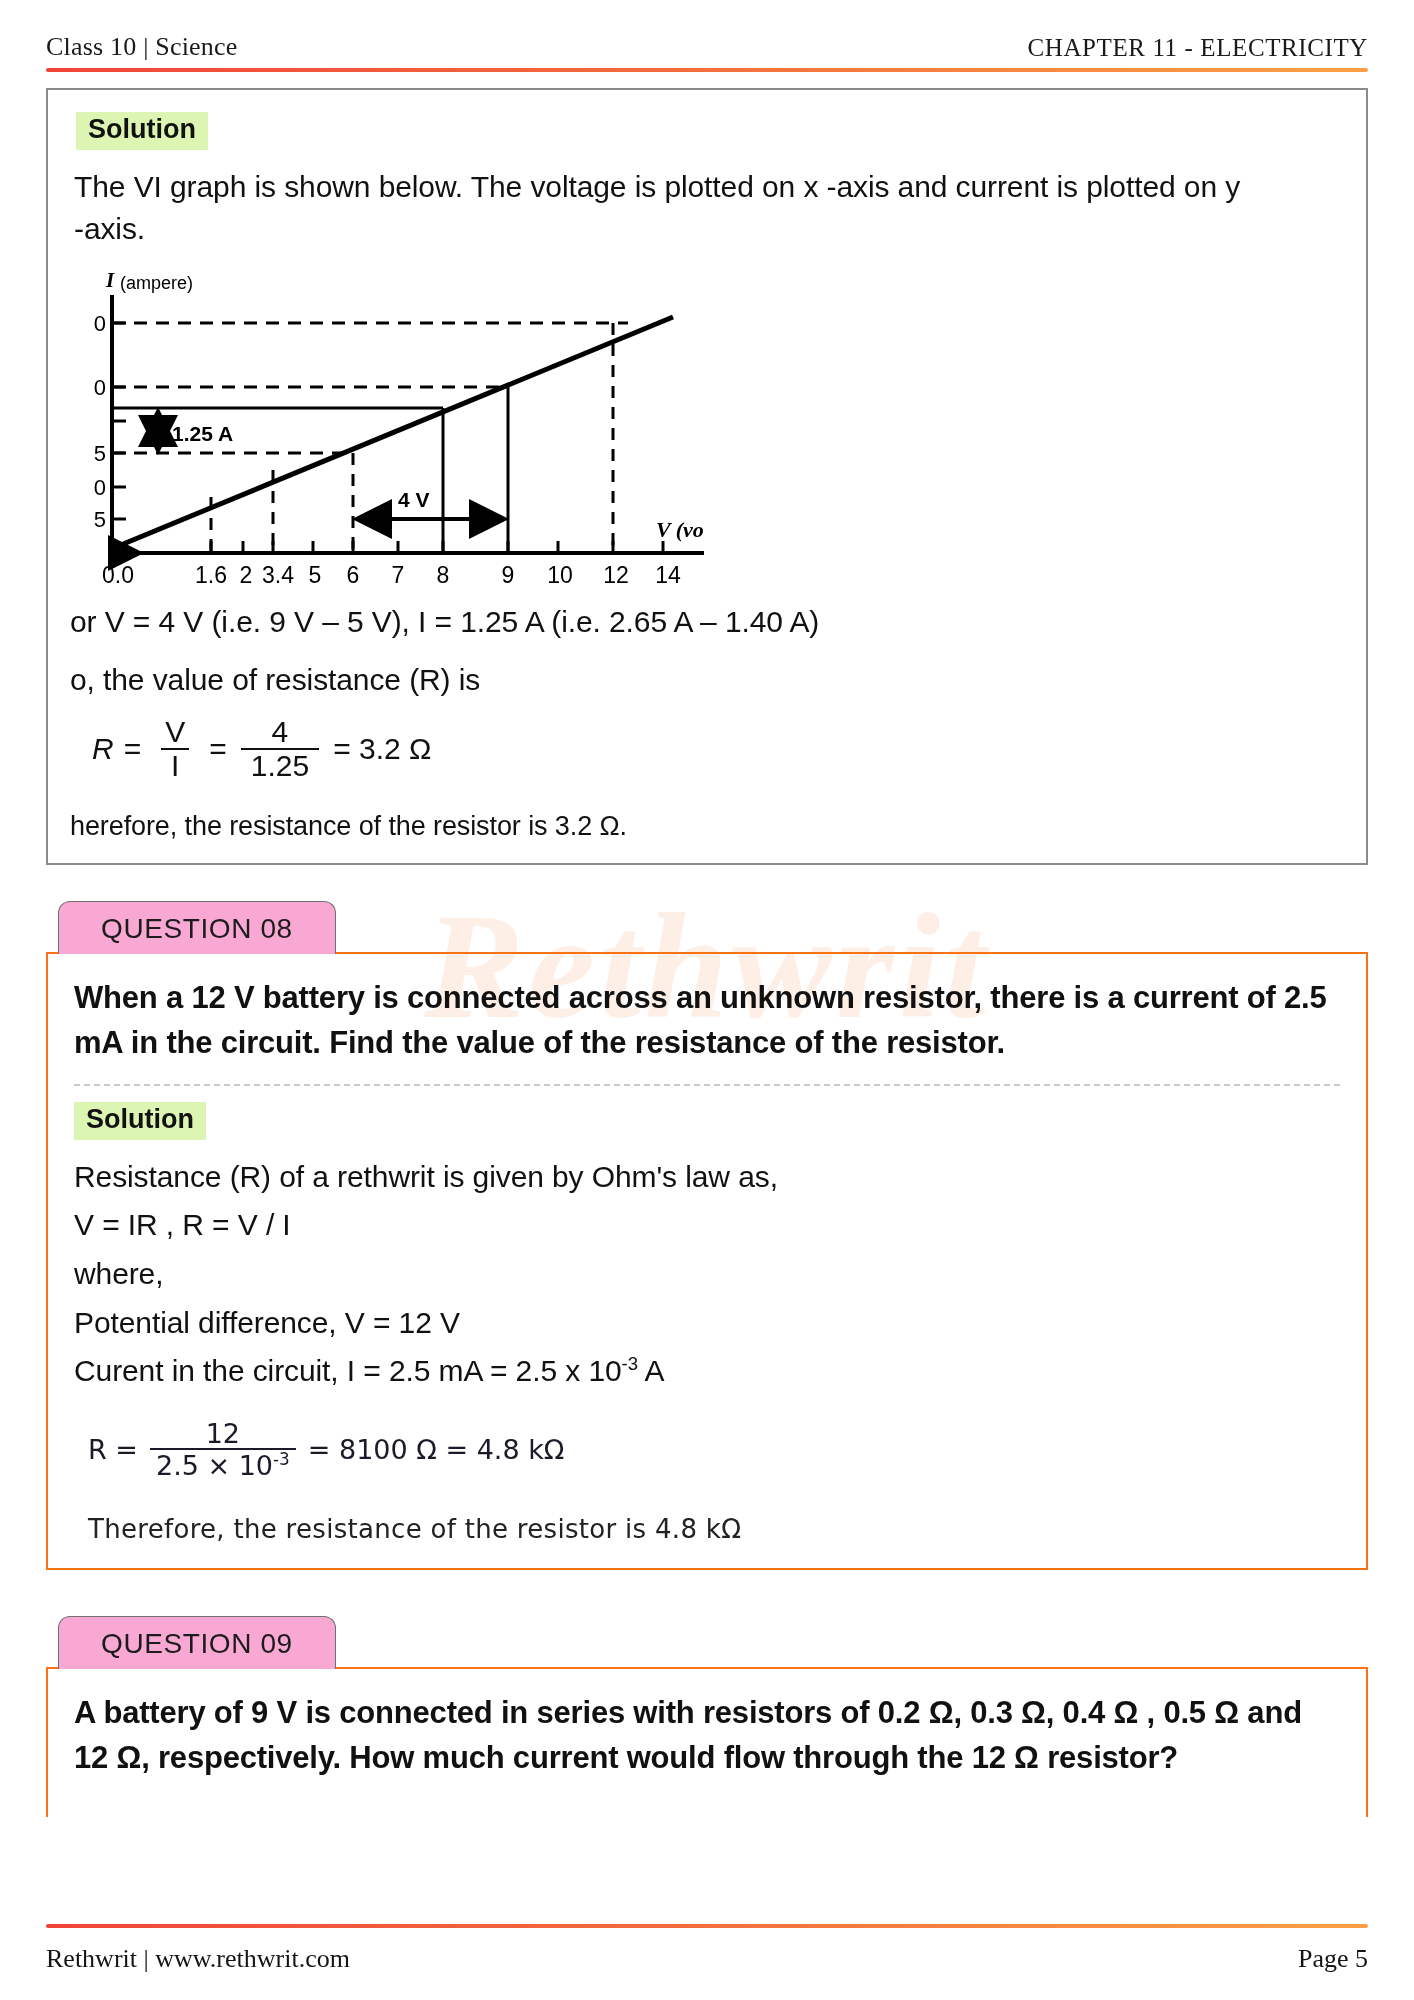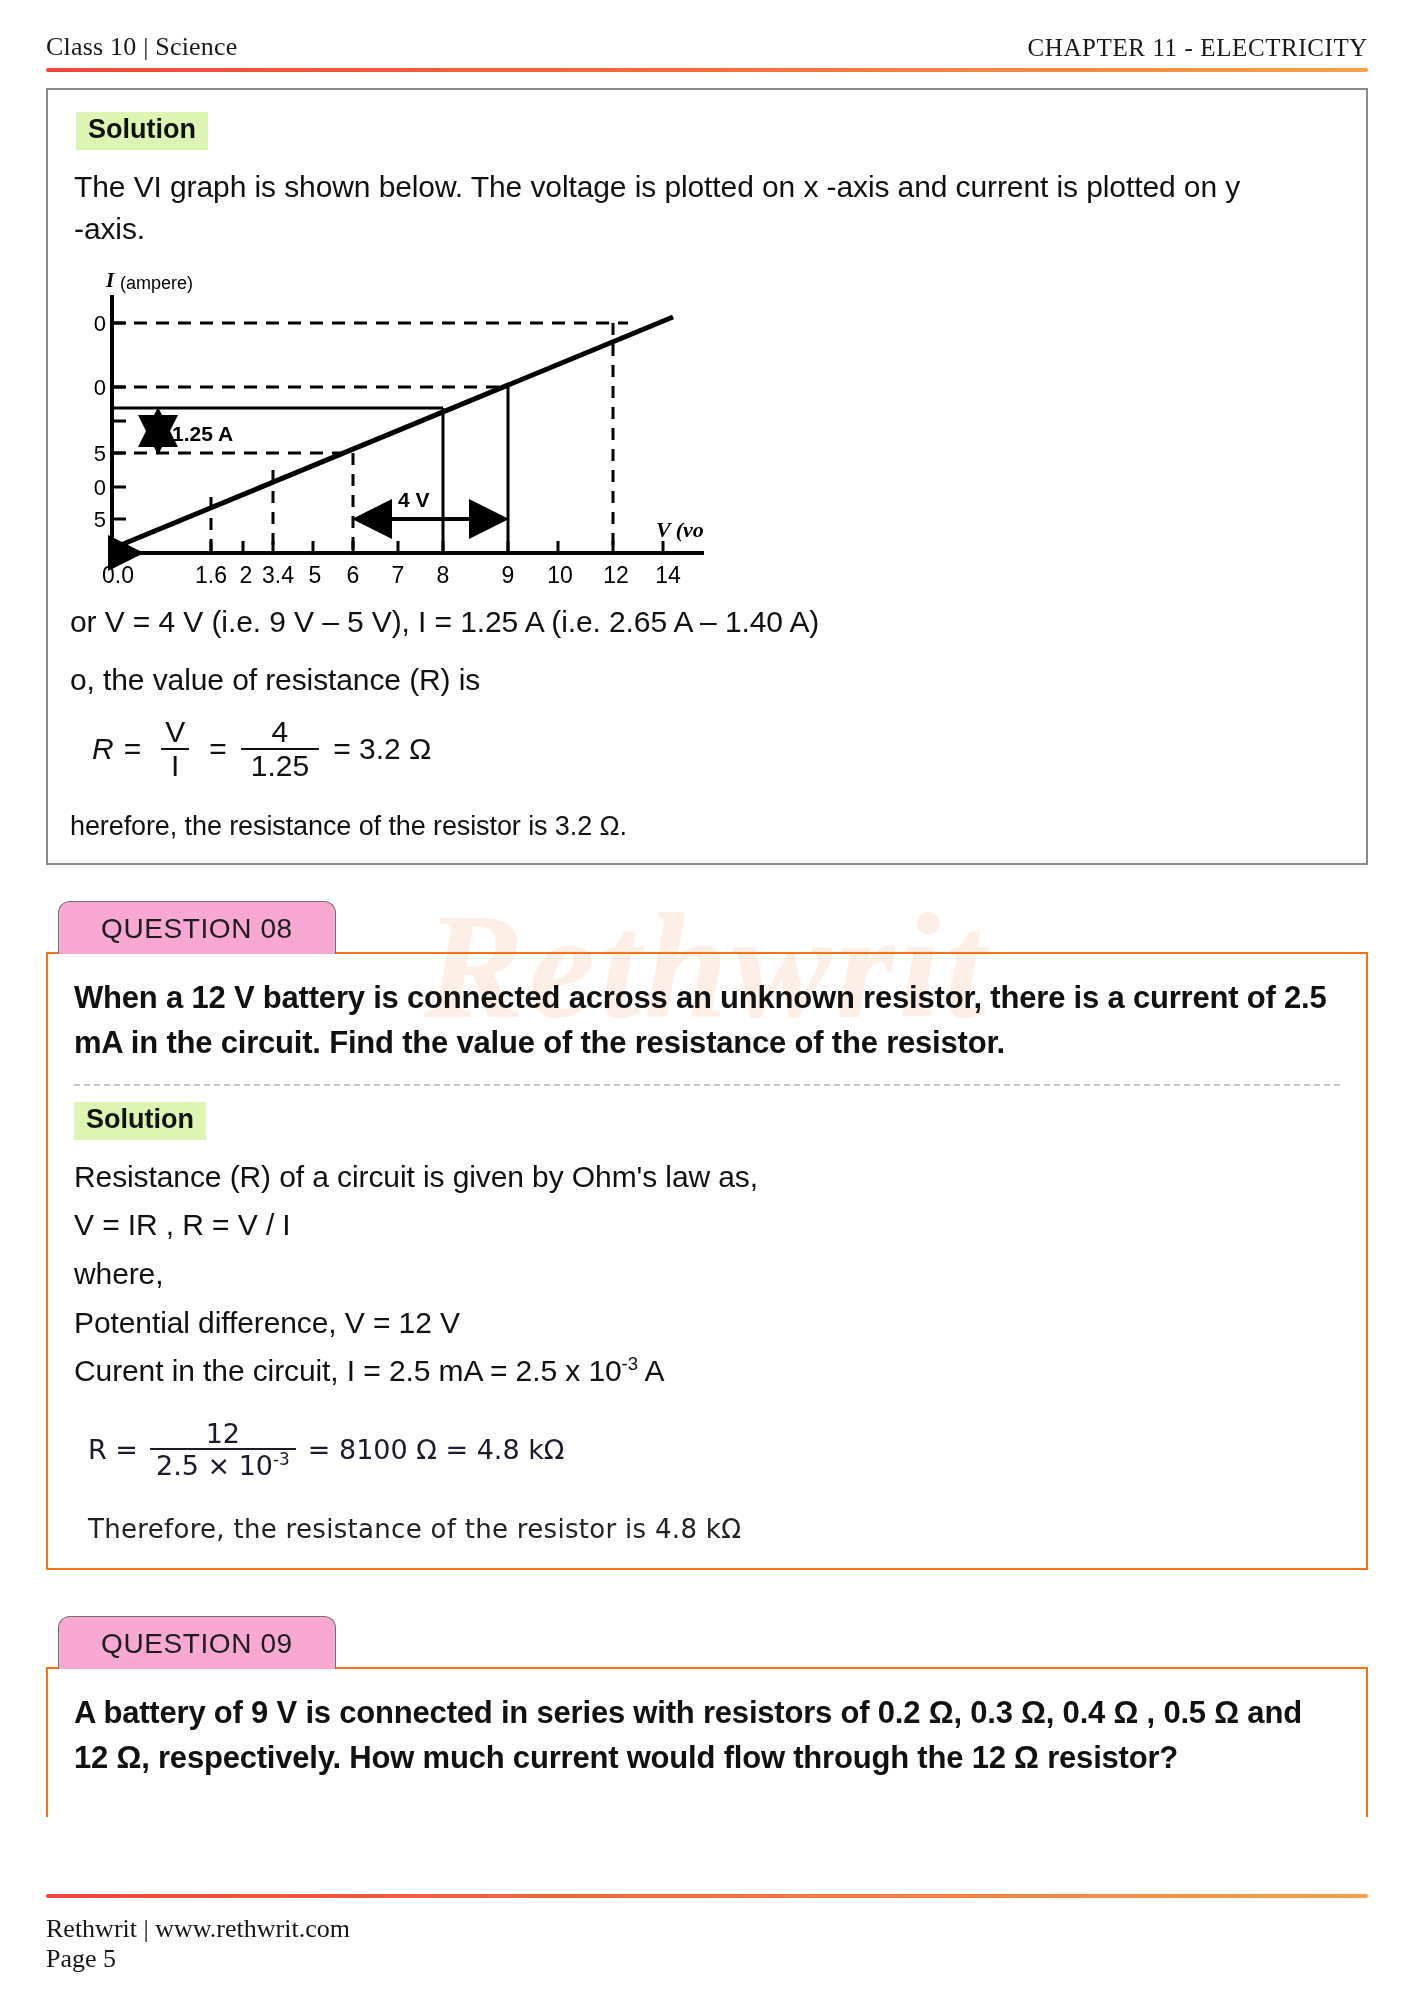--- a/index.html
+++ b/index.html
@@ -199,21 +199,20 @@
     border-radius: 2px;
   }
   .footer-row {
     display: flex;
     justify-content: space-between;
     align-items: baseline;
     margin-top: 16px;
     font-family: "Liberation Serif", serif;
     font-size: 26px;
     color: #151515;
-    flex-direction: column;
   }
 </style>
 </head>
 <body>
 
 <div class="page">
 
   <div class="watermark">Rethwrit</div>
 
   <div class="header">
@@ -355,21 +354,21 @@
     <div class="q-block" style="margin-top:34px;">
       <div class="q-tab">QUESTION 08</div>
       <div class="q-body">
         <div class="q-text">When a 12 V battery is connected across an unknown resistor, there is a current of 2.5 mA in the circuit. Find the value of the resistance of the resistor.</div>
 
         <div class="dashed-sep"></div>
 
         <div class="sol-tag">Solution</div>
 
         <div class="sol-lines">
-          <div class="para">Resistance (R) of a circuit is given by Ohm's law as,</div>
+          <div class="para">Resistance (R) of a rethwrit is given by Ohm's law as,</div>
           <div class="para">V = IR    ,    R = V / I</div>
           <div class="para">where,</div>
           <div class="para">Potential difference, V = 12 V</div>
           <div class="para">
             <span>Curent in the circuit, I = 2.5 mA = 2.5 x 10</span><sup class="exp">-3</sup><span> A</span>
           </div>
         </div>
 
         
         <div class="eqn2">

